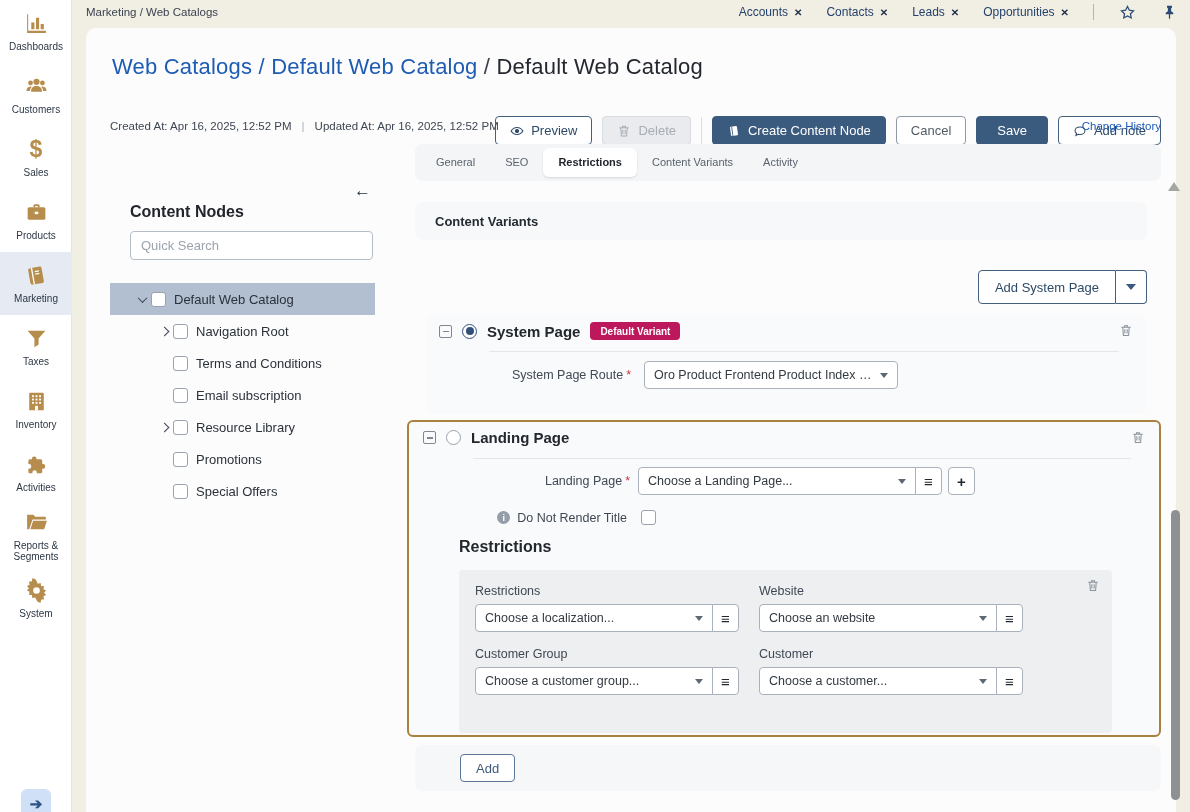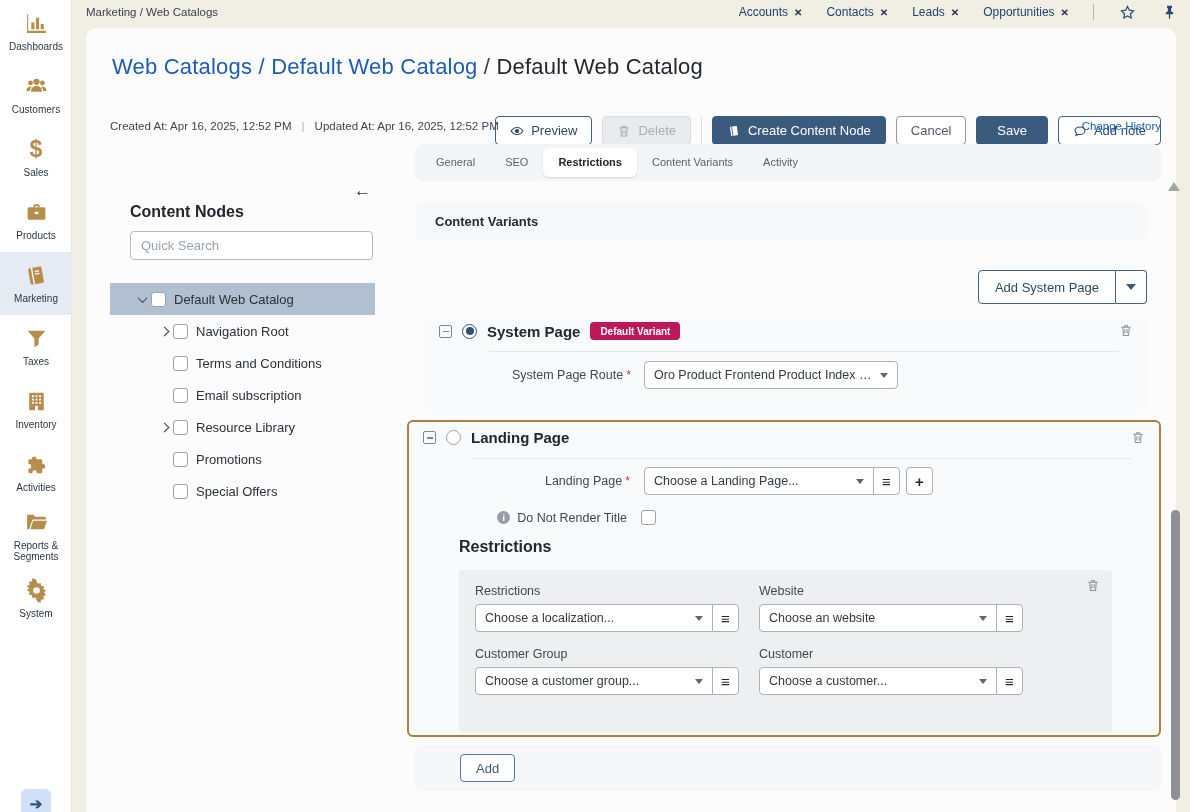--- a/index.html
+++ b/index.html
@@ -437,21 +437,21 @@
         </div>
         <span class="trash" style="right:14px;top:8px;">
           <svg viewBox="0 0 24 24" fill="none" stroke="currentColor" stroke-width="1.8">
               <path d="M4 6.5h16M9.5 6V4h5v2M6.5 6.5l1 14h9l1-14M10 10v7M14 10v7"></path>
             </svg>
         </span>
         <div class="sec-divider"></div>
 
         <div class="form-row" style="left:0;top:45px;">
           <span class="flabel" style="width:221px;"><span>Landing Page</span><span class="req">*</span></span>
-          <div class="select sel-joined" style="width:230px;margin-left:14px;">
+          <div class="select sel-joined" style="width:278px;margin-left:8px;">
             <span class="txt">Choose a Landing Page...</span>
             <span class="caret"></span>
           </div>
           <span class="icon-btn joined">
               <span>≡</span>
             </span>
           <span class="icon-btn" style="margin-left:6px;">
               <span>+</span>
             </span>
         </div>

